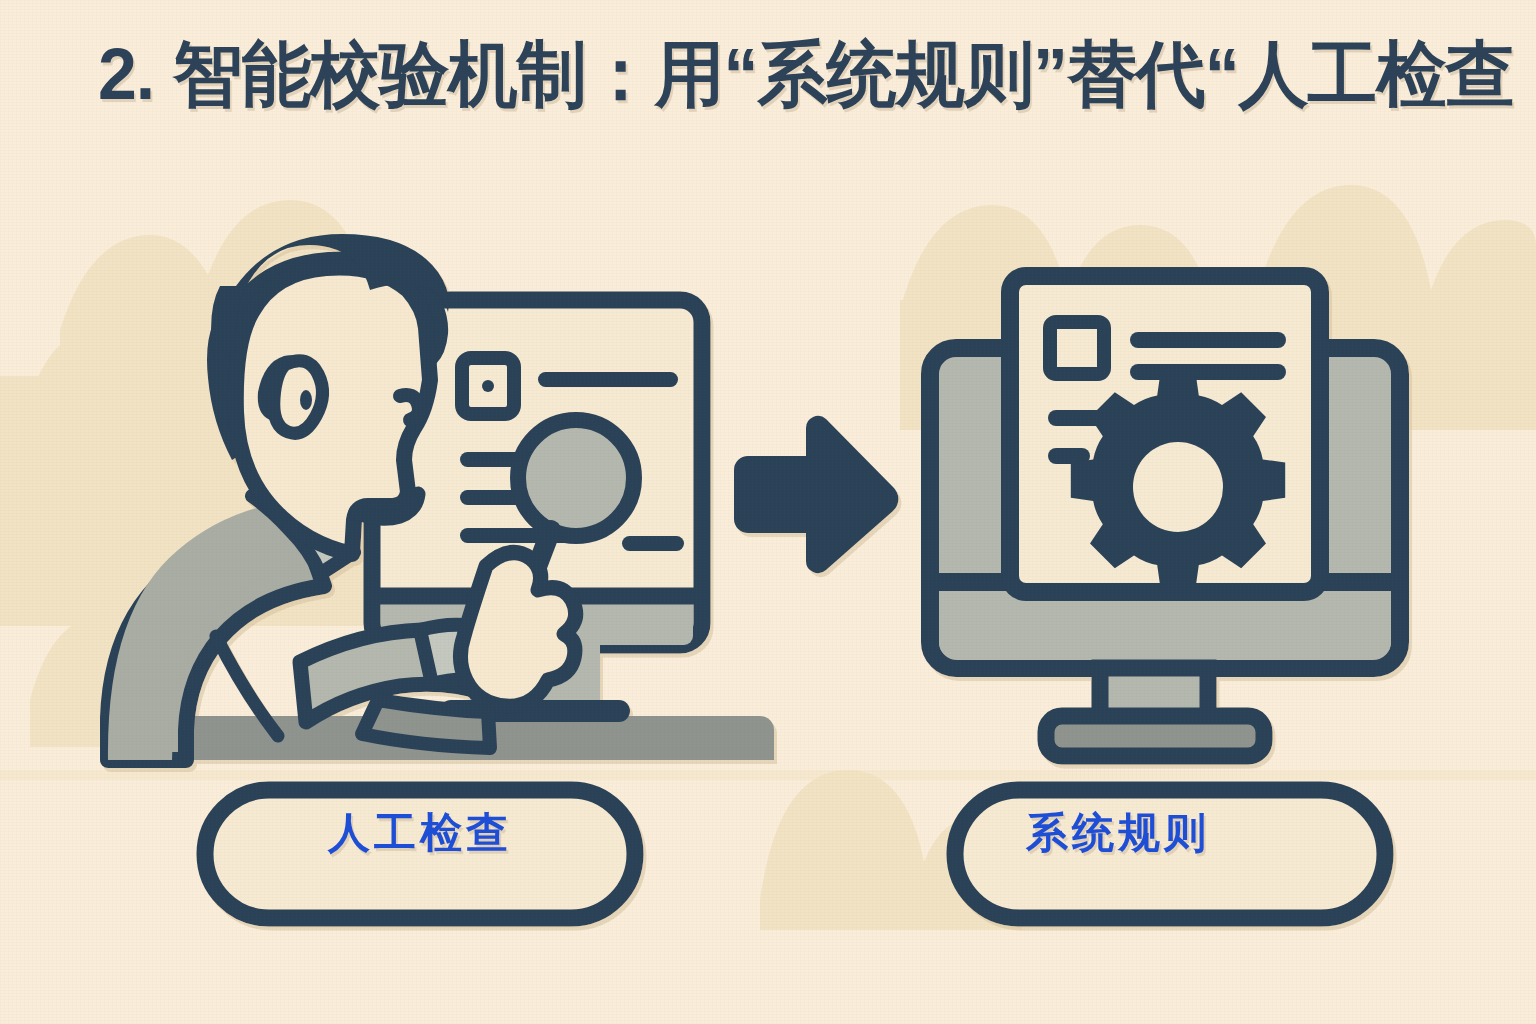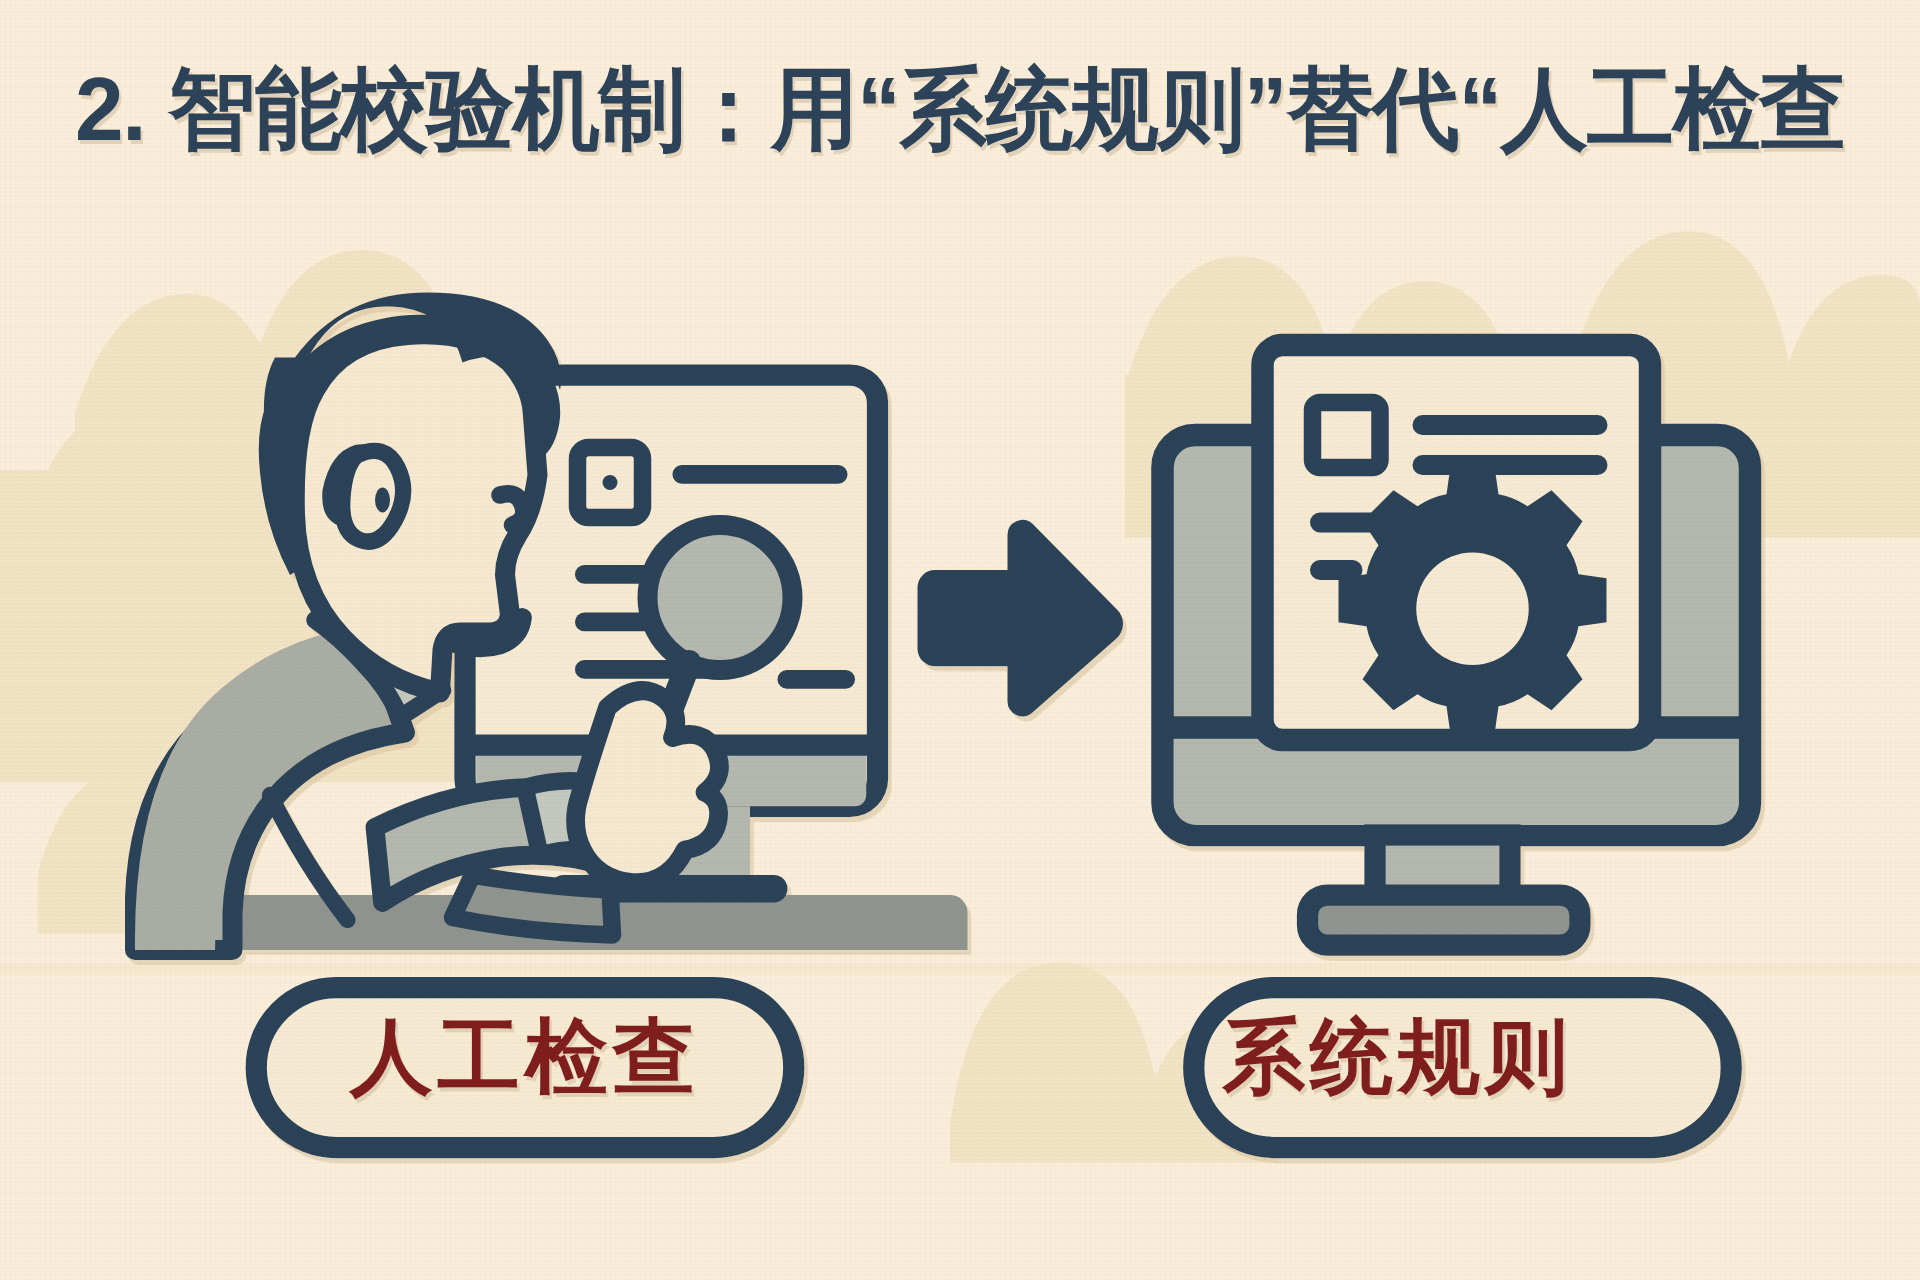--- a/index.html
+++ b/index.html
@@ -18,43 +18,43 @@
   #bg-svg, #art-svg {
     position: absolute;
     left: 0;
     top: 0;
     width: 1536px;
     height: 1024px;
   }
   #title-wrap {
     position: absolute;
     left: 0;
-    top: 52px;
+    top: 38px;
     width: 1536px;
-    text-align: center;
+    text-align: right;
     z-index: 5;
   }
   #title {
     display: inline-block;
     font-family: "Liberation Sans", "DejaVu Sans", sans-serif;
     font-size: 72px;
     font-weight: bold;
     line-height: 1;
     color: #2c4258;
     letter-spacing: -1px;
     white-space: nowrap;
     transform: scaleX(0.97);
     text-shadow: 2px 3px 0 rgba(210,190,160,0.55);
   }
   .pill-label {
     position: absolute;
     font-family: "Liberation Sans", "DejaVu Sans", sans-serif;
-    font-size: 66px;
+    font-size: 42px;
     font-weight: bold;
-    color: #7f1d1d;
+    color: #1d4ed8;
     letter-spacing: 4px;
     line-height: 1;
     white-space: nowrap;
     z-index: 6;
     text-shadow: 2px 3px 0 rgba(205,185,155,0.5);
   }
   #pill-left-label  { left: 205px; top: 812px; width: 430px; text-align: center; }
   #pill-right-label { left: 903px; top: 812px; width: 430px; text-align: center; }
 
   

